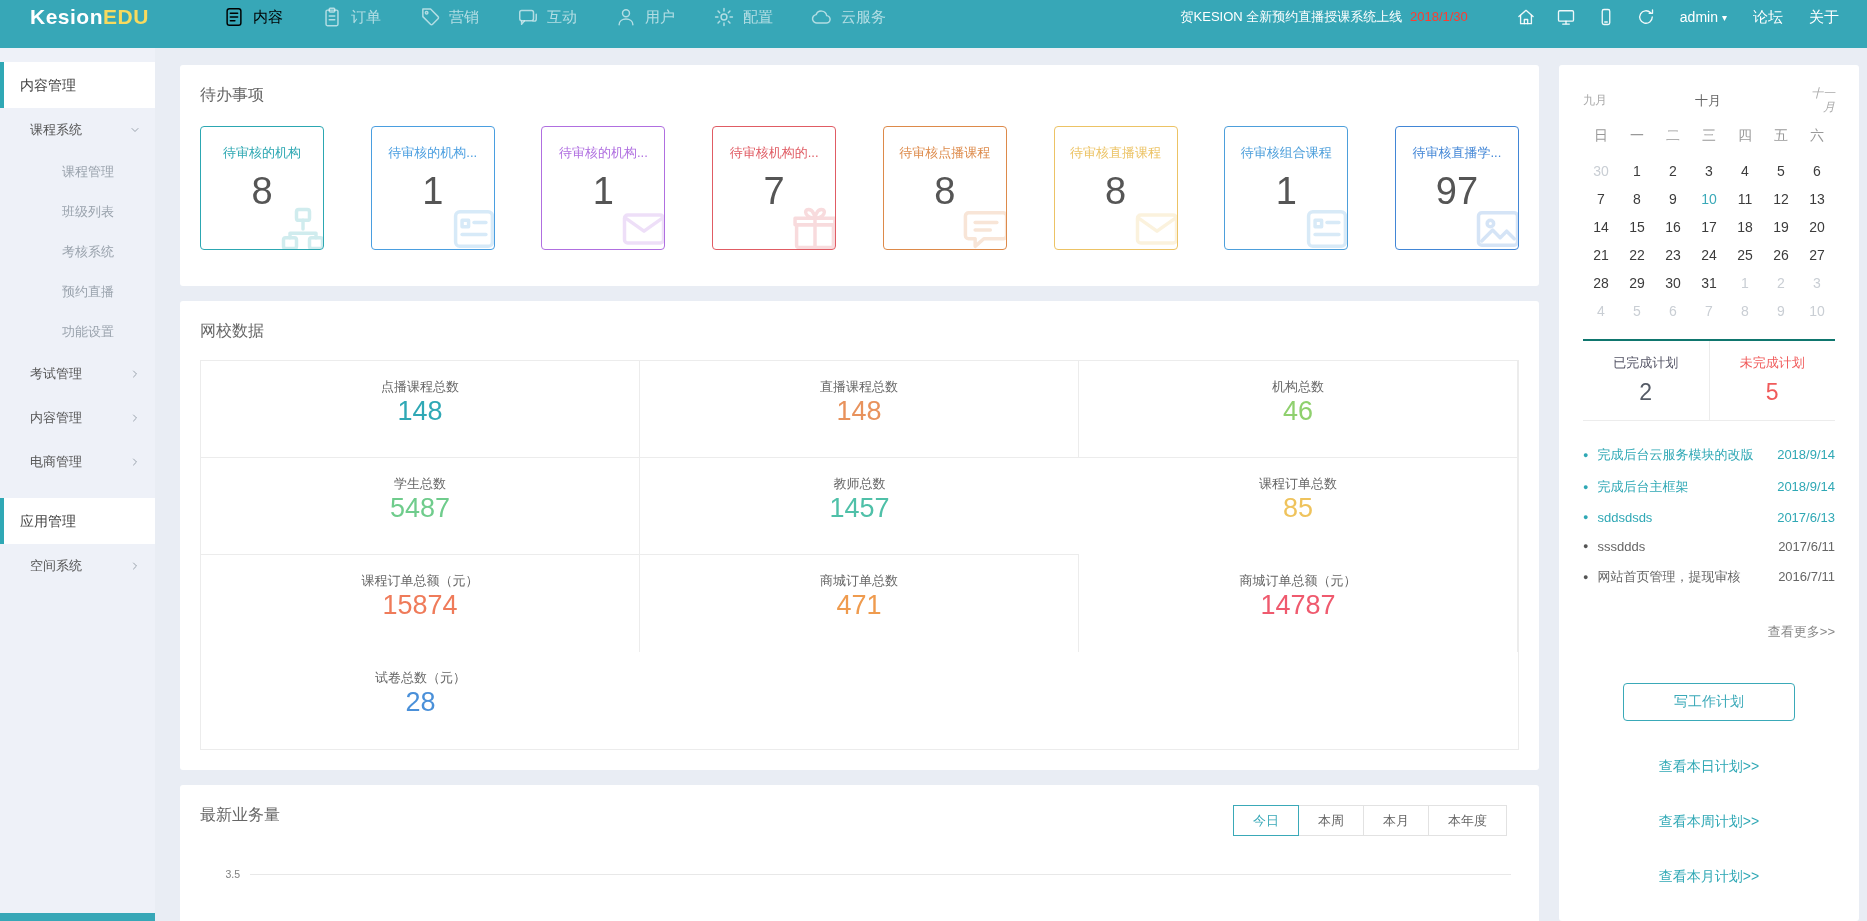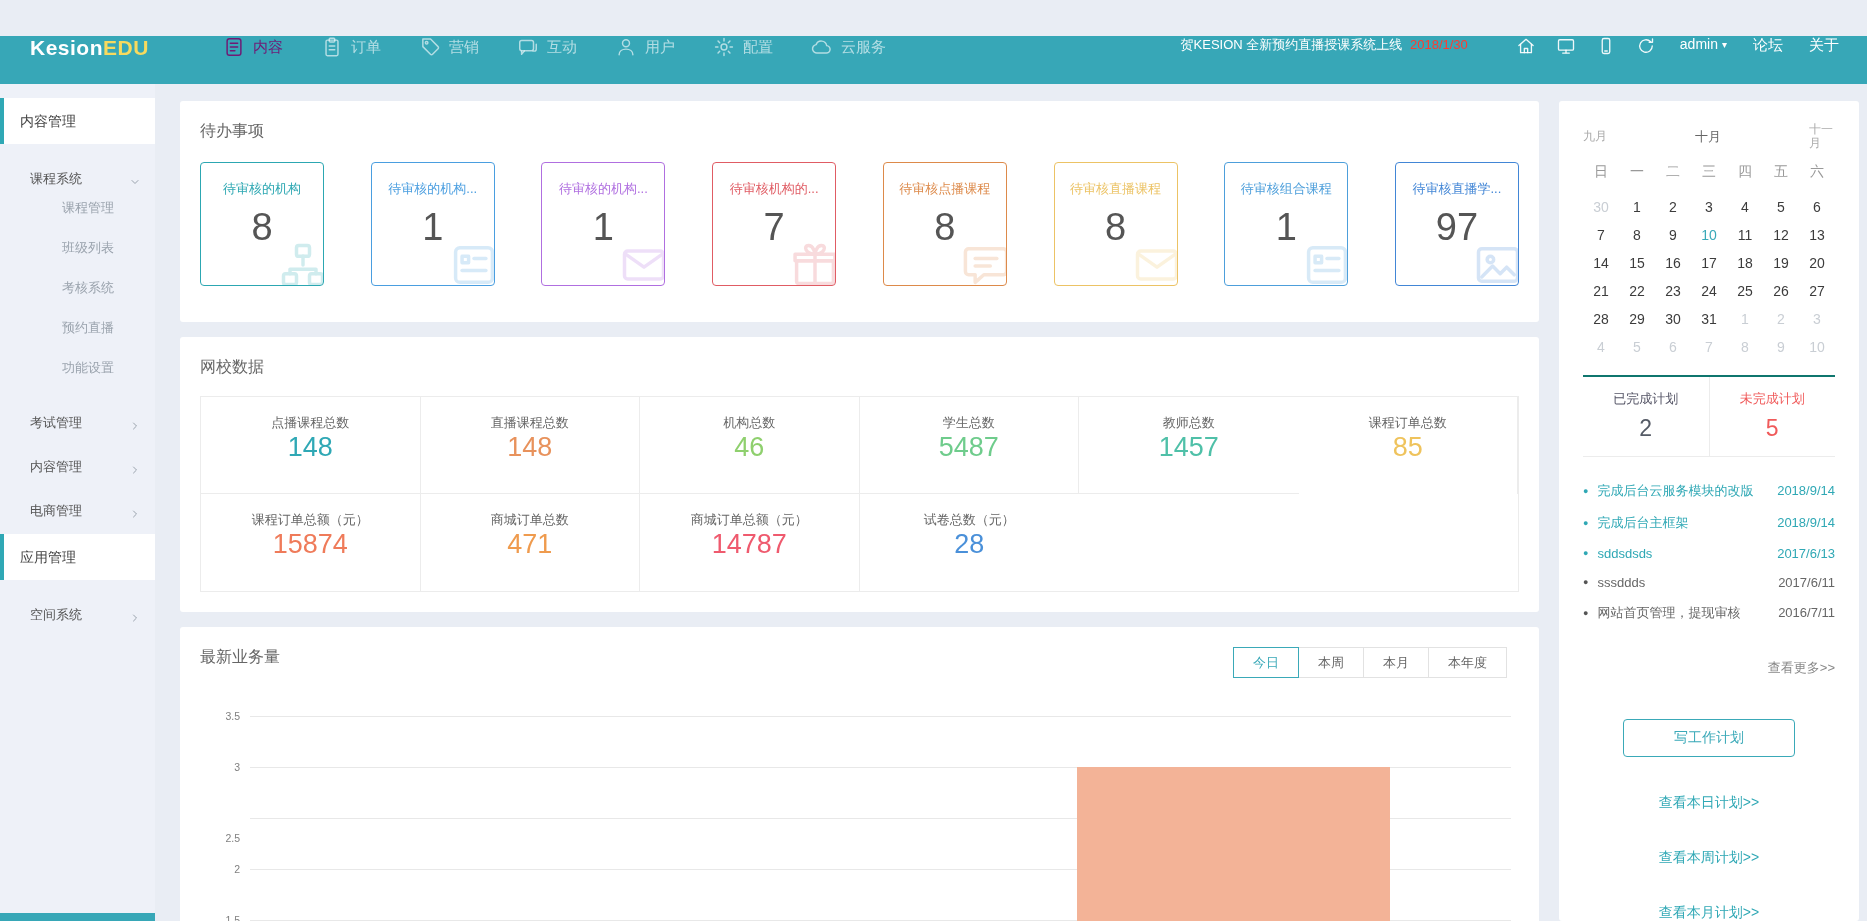--- a/index.html
+++ b/index.html
@@ -1,66 +1,66 @@
 <!DOCTYPE html>
 <html><head>
 <meta charset="utf-8">
 <style>
   * { margin:0; padding:0; box-sizing:border-box; }
   html,body { width:1867px; height:921px; overflow:hidden; }
   body { font-family:"Liberation Sans","DejaVu Sans",sans-serif; background:#e9edf4; color:#555; }
   .app { width:1867px; height:921px; display:flex; flex-direction:column; }
 
   
-  .navbar { height:48px; background:#37a7b7; display:flex; align-items:flex-start; padding:0 28px 14px 30px; flex:0 0 48px;margin-top:36px; }
+  .navbar { height:48px; background:#37a7b7; display:flex; align-items:center; padding:0 28px 14px 30px; flex:0 0 48px; }
   .logo { font-size:21px; font-weight:bold; letter-spacing:.5px; width:165px; cursor:pointer; }
   .logo-a { color:#ffffff; }
   .logo-b { color:#f7da5e; }
   .nav-items { display:flex; align-items:center; gap:38px; margin-left:28px; }
   .nav-item { display:flex; align-items:center; gap:8px; font-size:15px; color:rgba(255,255,255,.62); cursor:pointer; }
-  .nav-item.active { color:#701a75; }
+  .nav-item.active { color:#000000; }
   .nav-item .icon svg { width:22px; height:22px; display:block; }
   .icon svg { stroke:currentColor; fill:none; stroke-width:1.6; stroke-linecap:round; stroke-linejoin:round; }
   .announcement { margin-left:auto; font-size:13px; color:#ffffff; white-space:nowrap; }
   .ann-date { color:#ff3b30; margin-left:4px; }
   .nav-utils { display:flex; align-items:center; gap:20px; margin-left:48px; color:rgba(255,255,255,.92); }
   .nav-utils .icon { cursor:pointer; }
   .nav-utils .icon svg { width:20px; height:20px; display:block; }
   .admin { display:flex; align-items:center; gap:4px; color:#ffffff; font-size:14px; margin-left:24px; cursor:pointer; }
   .admin .caret { font-size:10px; }
   .nav-link { color:#ffffff; font-size:15px; margin-left:26px; cursor:pointer; text-decoration:none; }
 
   
   .body-row { flex:1; display:flex; min-height:0; }
 
   
   .sidebar { width:155px; flex:0 0 155px; background:#eef1f8; position:relative; }
   .side-header { background:#ffffff; border-left:4px solid #2fa8b5; height:46px; line-height:46px; padding-left:16px; font-size:14px; color:#444; margin-top:14px; cursor:pointer; }
   .side-header:first-child { margin-top:14px; }
-  .side-group { height:44px; display:flex; align-items:flex-end; padding:0 14px 0 30px; font-size:13px; color:#555; cursor:pointer; }
+  .side-group { height:44px; display:flex; align-items:center; padding:0 14px 0 30px; font-size:13px; color:#555; cursor:pointer; }
   .side-group .chev { margin-left:auto; color:#9aa3ad; }
   .side-group .chev svg { width:12px; height:12px; display:block; stroke-width:2; }
   .side-sub { height:40px; line-height:40px; padding-left:62px; font-size:13px; color:#9aa3ad; cursor:pointer; }
   .side-footer { position:absolute; bottom:0; left:0; width:155px; height:8px; background:#37a7b7; }
 
   
   .main { flex:1; min-width:0; padding:17px 20px 0 25px; display:flex; flex-direction:column; gap:15px; }
   .card { background:#ffffff; border-radius:3px; padding:20px; }
   .card h3 { font-size:16px; font-weight:normal; color:#666; }
 
   
   .todo-row { display:flex; justify-content:space-between; margin-top:20px; padding:0 0 16px 0; }
   .todo-card { width:124px; height:124px; border:1px solid; border-radius:4px; position:relative; overflow:hidden; text-align:center; cursor:pointer; background:#fff; }
   .todo-label { font-size:13px; margin-top:17px; white-space:nowrap; }
   .todo-num { font-size:38px; color:#555; margin-top:8px; }
   .todo-ico { position:absolute; right:-6px; bottom:-10px; opacity:.22; }
   .todo-ico svg { width:52px; height:52px; }
 
   
-  .stats-grid { display:grid; grid-template-columns:repeat(6,1fr); margin-top:18px; border:1px solid #ececec; }
+  .stats-grid { display:grid; grid-template-columns:repeat(3,1fr); margin-top:18px; border:1px solid #ececec; }
   .stat-cell { height:97px; border-right:1px solid #ececec; border-bottom:1px solid #ececec; text-align:center; padding-top:17px; }
   .stat-cell:nth-child(5n) { border-right:none; }
   .stat-cell:nth-child(n+6) { border-bottom:none; }
   .stat-label { font-size:13px; color:#666; }
   .stat-value { font-size:27px; }
 
   
   .chart-card { flex:1; }
   .chart-head { display:flex; align-items:flex-start; justify-content:space-between; }
   .tabs { display:flex; margin-right:12px; }
@@ -69,21 +69,21 @@
   .plot { position:relative; margin-top:26px; height:240px; padding-left:50px; }
   .gridline { position:absolute; left:50px; right:8px; height:1px; background:#e8e8e8; }
   .gridlabel { position:absolute; left:0; width:40px; text-align:right; font-size:10.5px; color:#808080; transform:translateY(-50%); }
   .bar { position:absolute; background:#f3b397; }
 
   
   .right-panel { width:300px; flex:0 0 300px; background:#ffffff; margin:17px 8px 0 0; border-radius:3px; padding:22px 24px; }
   .cal-head { display:flex; align-items:center; font-size:13px; color:#666; }
   .cal-prev,.cal-next { color:#aaa; font-size:12px; cursor:pointer; }
   .cal-cur { flex:1; text-align:center; }
-  .cal-next { width:26px; line-height:1.15; }
+  .cal-next { width:26px; text-align:right; line-height:1.15;font-style:italic; }
   .cal-grid { display:grid; grid-template-columns:repeat(7,1fr); margin-top:6px; }
   .cal-grid .wd { text-align:center; font-size:14px; color:#999; padding:6px 0; }
   .cal-day { text-align:center; font-size:14px; color:#3c3c3c; padding:6px 0; cursor:pointer; }
   .cal-day.muted { color:#c9ced4; }
   .cal-day.today { color:#3aa9b8; }
   .plan-summary { display:flex; border-top:2px solid #0f766e; border-bottom:1px solid #ececec; margin-top:14px; }
   .plan { flex:1; text-align:center; padding:13px 0 14px; }
   .plan + .plan { border-left:1px solid #ececec; }
   .plan .pl { font-size:13px; color:#556; }
   .plan.undone .pl { color:#f05a5a; }

